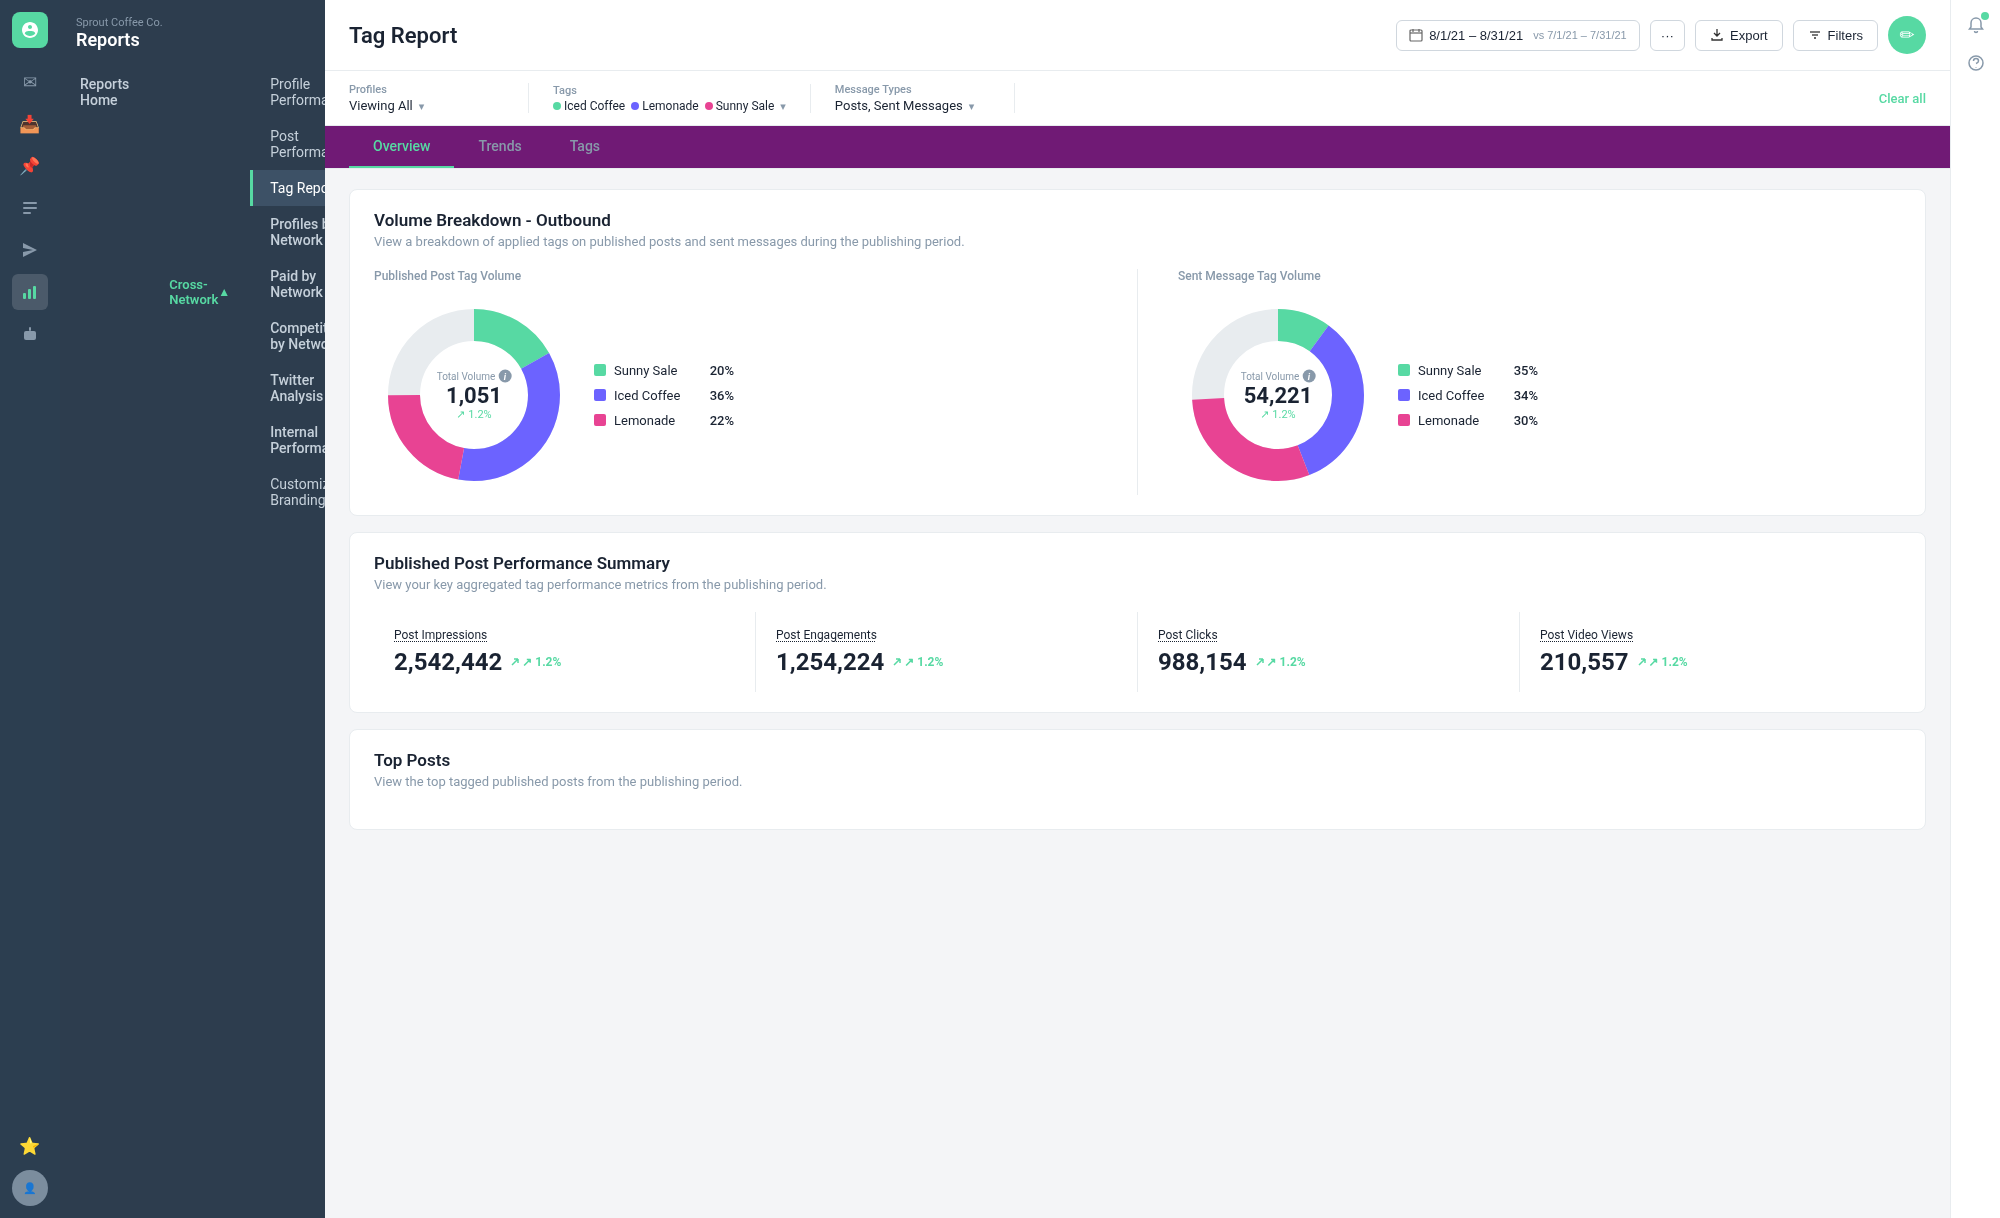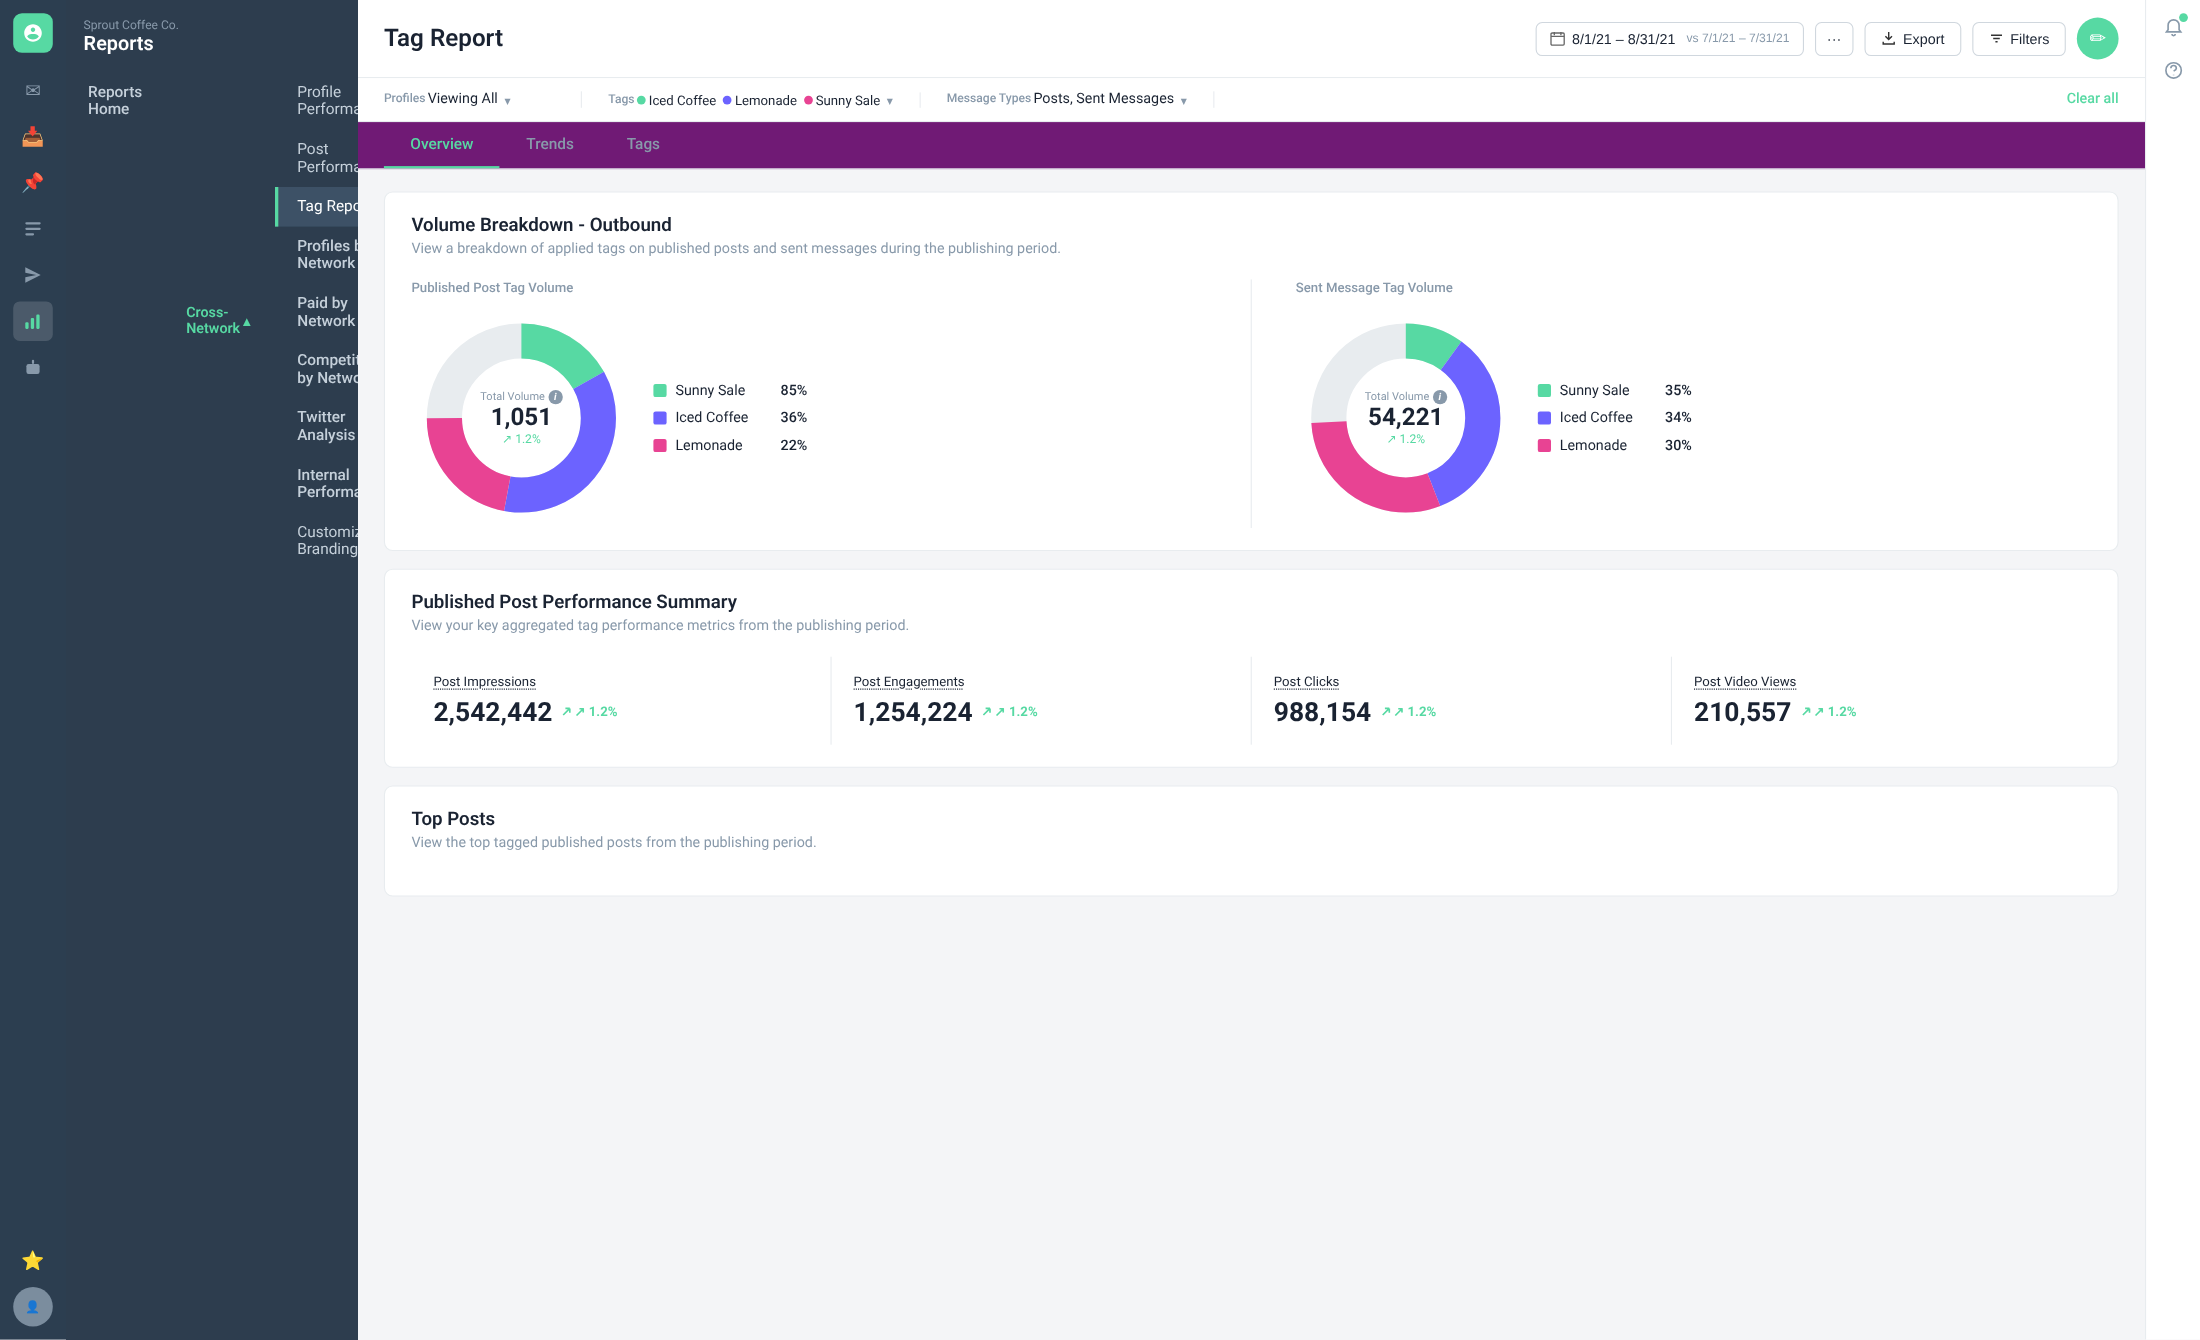--- a/index.html
+++ b/index.html
@@ -186,20 +186,21 @@
     .filters-bar {
       background: #fff;
       padding: 12px 24px;
       display: flex;
       align-items: center;
       gap: 0;
       border-bottom: 1px solid #e8ecef;
     }
     .filter-group {
       display: flex;
+      flex-direction: column;
       gap: 2px;
       padding-right: 24px;
       margin-right: 24px;
       border-right: 1px solid #e8ecef;
       min-width: 180px;
       cursor: pointer;
     }
     .filter-group:last-of-type { border-right: none; }
     .filter-label { font-size: 11px; color: #8899aa; font-weight: 500; }
     .filter-value {
@@ -560,21 +561,21 @@
                   <div class="donut-center-value">1,051</div>
                   <div class="donut-center-change">↗ 1.2%</div>
                 </div>
               </div>
               <div class="legend">
                 <div class="legend-item">
                   <div class="legend-left">
                     <span class="legend-dot" style="background:#57d9a3;"></span>
                     <span class="legend-name">Sunny Sale</span>
                   </div>
-                  <span class="legend-pct">85%</span>
+                  <span class="legend-pct">20%</span>
                 </div>
                 <div class="legend-item">
                   <div class="legend-left">
                     <span class="legend-dot" style="background:#6c63ff;"></span>
                     <span class="legend-name">Iced Coffee</span>
                   </div>
                   <span class="legend-pct">36%</span>
                 </div>
                 <div class="legend-item">
                   <div class="legend-left">

